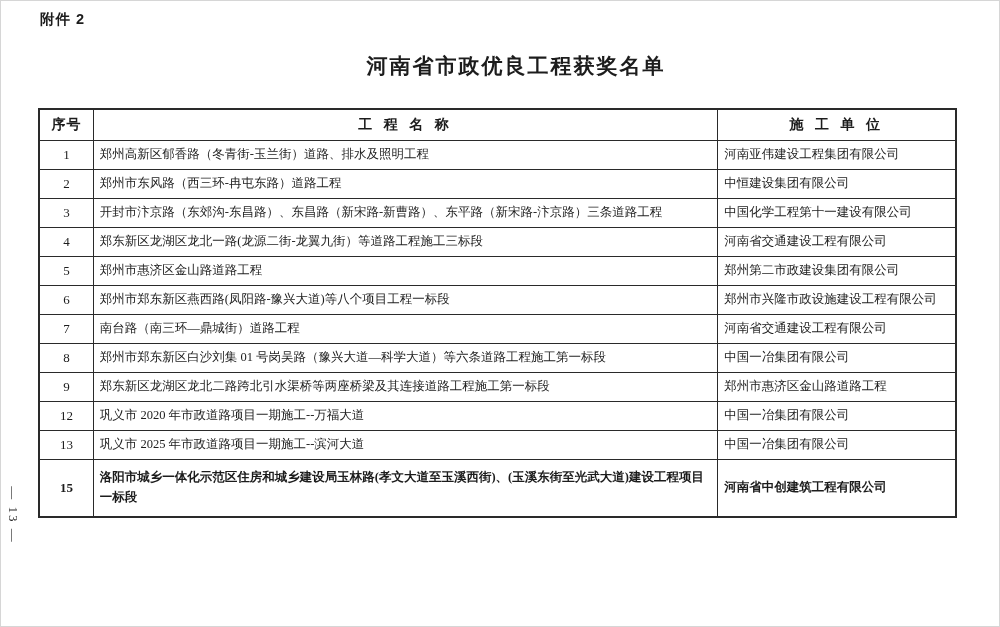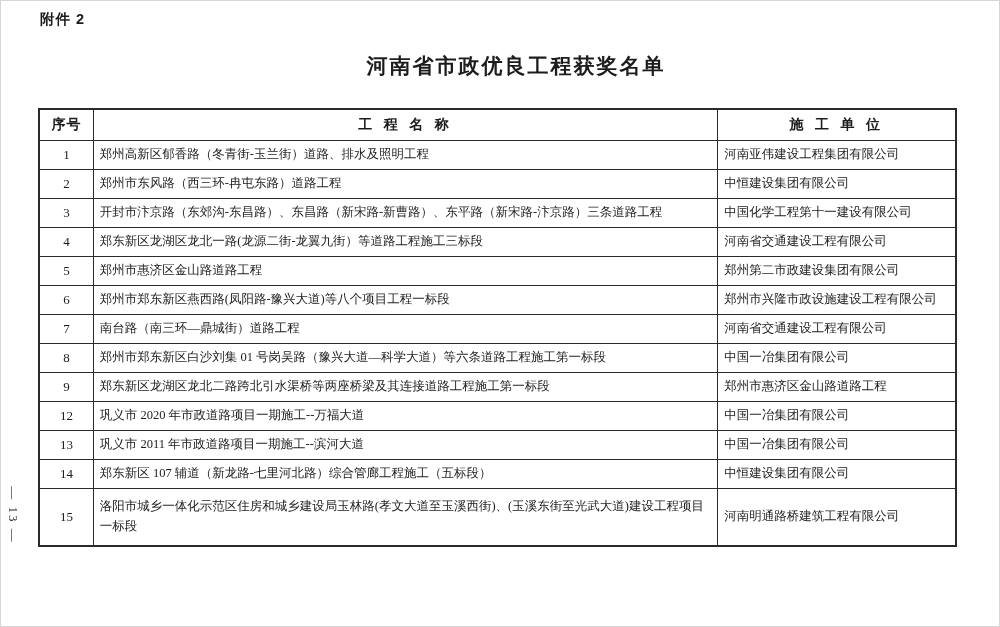--- a/index.html
+++ b/index.html
@@ -40,21 +40,21 @@
   table.awards th {
     height:30px;
     font-size:14px;
     font-weight:bold;
     text-align:center;
     letter-spacing:4px;
     padding:0 2px;
   }
   table.awards th.col-no { letter-spacing:1px; }
   table.awards tbody tr { height:29px; }
-  table.awards tbody tr:last-child { height:57px; }
+  table.awards tbody tr:last-child { height:57px;font-weight:bold; }
   td.cell-no {
     text-align:center;
     font-size:13px;
     font-family:"Liberation Serif", serif;
   }
   td.cell-project, td.cell-unit {
     font-size:12.5px;
     padding:2px 6px;
     line-height:1.55;
     text-align:left;
@@ -140,31 +140,26 @@
           <td class="cell-project">郑东新区龙湖区龙北二路跨北引水渠桥等两座桥梁及其连接道路工程施工第一标段</td>
           <td class="cell-unit">郑州市惠济区金山路道路工程</td>
         </tr>
         <tr>
           <td class="cell-no">12</td>
           <td class="cell-project">巩义市 2020 年市政道路项目一期施工--万福大道</td>
           <td class="cell-unit">中国一冶集团有限公司</td>
         </tr>
         <tr>
           <td class="cell-no">13</td>
-          <td class="cell-project">巩义市 2011 年市政道路项目一期施工--滨河大道</td>
+          <td class="cell-project">巩义市 2025 年市政道路项目一期施工--滨河大道</td>
           <td class="cell-unit">中国一冶集团有限公司</td>
-        </tr>
-        <tr>
-          <td class="cell-no">14</td>
-          <td class="cell-project">郑东新区 107 辅道（新龙路-七里河北路）综合管廊工程施工（五标段）</td>
-          <td class="cell-unit">中恒建设集团有限公司</td>
         </tr>
         <tr>
           <td class="cell-no">15</td>
           <td class="cell-project">洛阳市城乡一体化示范区住房和城乡建设局玉林路(孝文大道至玉溪西街)、(玉溪东街至光武大道)建设工程项目一标段</td>
-          <td class="cell-unit">河南明通路桥建筑工程有限公司</td>
+          <td class="cell-unit">河南省中创建筑工程有限公司</td>
         </tr>
       </tbody>
   </table>
 
   <div class="page-num">— 13 —</div>
 
 </div>
 
 </body></html>

